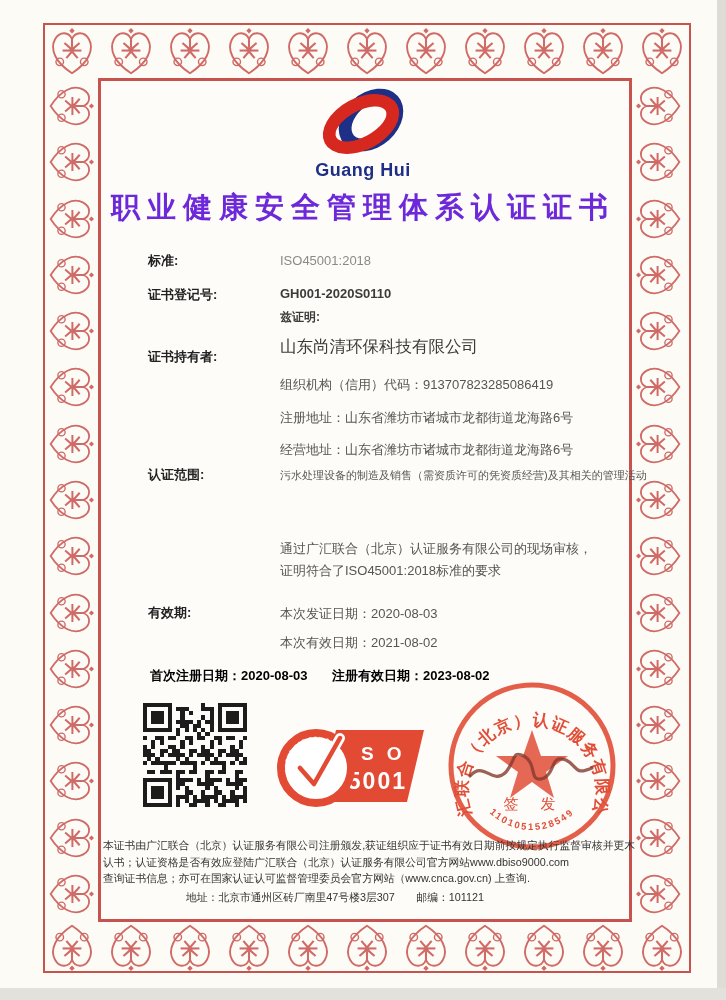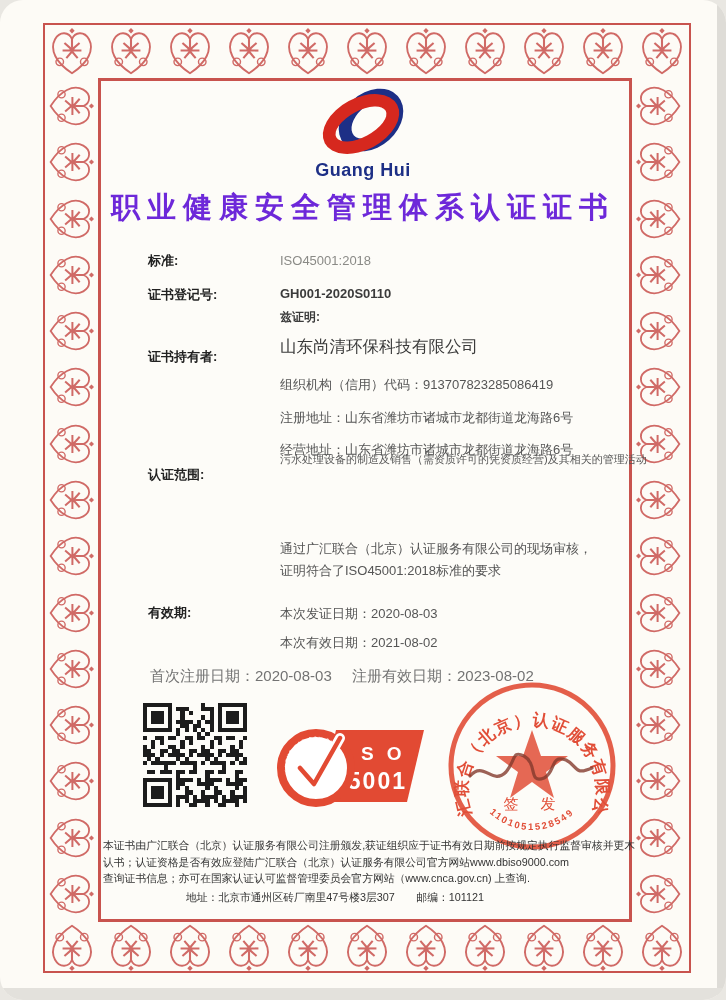--- a/index.html
+++ b/index.html
@@ -1,20 +1,20 @@
 <!DOCTYPE html>
 <html><head>
 <meta charset="utf-8">
 <style>
   * { margin:0; padding:0; box-sizing:border-box; }
   html,body { background:#e9e7e2; }
   body { font-family:"Liberation Sans","DejaVu Sans",sans-serif; }
   .page {
     position:relative; width:726px; height:1000px; margin:0 auto;
-    background:#fdfbf6; overflow:hidden;border-radius:23px;
+    background:#fdfbf6; overflow:hidden;
   }
   .scan-edge-right { position:absolute; right:0; top:0; width:9px; height:100%; background:#dedcd7; }
   .scan-edge-bottom { position:absolute; left:0; bottom:0; width:100%; height:12px; background:#e3e1dc; }
 
   
   .frame-outer {
     position:absolute; left:43px; top:23px; width:648px; height:950px;
     border:2px solid #c8534e;
   }
   .frame-inner {
@@ -47,21 +47,21 @@
   }
 
   
   .fld { position:absolute; white-space:nowrap; }
   .lbl { left:148px; font-size:13px; font-weight:bold; color:#222; }
   .val { left:280px; font-size:13px; color:#555; }
   .val-light { color:#8a8a86; }
   .val-bold { font-weight:bold; color:#3b3b3b; }
   .holder-name { font-size:16.5px; color:#3a3a3a; }
   .scope-val { font-size:11px; }
-  .datebold { font-size:15px; font-weight:normal; color:#737373; }
+  .datebold { font-size:13px; font-weight:bold; color:#000000; }
 
   
   .qr-box { position:absolute; left:143px; top:703px; width:104px; height:104px; }
   .iso-badge { position:absolute; left:274px; top:716px; width:152px; height:102px; }
   .seal { position:absolute; left:446px; top:680px; width:172px; height:172px; mix-blend-mode:multiply; opacity:0.95; }
 
   
   .footer-para { position:absolute; left:103px; top:837px; width:534px; font-size:10.8px; color:#333; line-height:16.5px; }
   .footer-addr { position:absolute; left:100px; top:891px; width:470px; text-align:center; font-size:10.8px; color:#333; }
 </style>
@@ -1034,31 +1034,31 @@
   <div class="fld val val-bold" style="top:309px; font-size:12px;">兹证明:</div>
 
   <div class="fld lbl" style="top:348px;">证书持有者:</div>
   <div class="fld val holder-name" style="top:336px;text-align:right;">山东尚清环保科技有限公司</div>
 
   <div class="fld val" style="top:376px;">组织机构（信用）代码：913707823285086419</div>
   <div class="fld val" style="top:409px;">注册地址：山东省潍坊市诸城市龙都街道龙海路6号</div>
   <div class="fld val" style="top:441px;">经营地址：山东省潍坊市诸城市龙都街道龙海路6号</div>
 
   <div class="fld lbl" style="top:466px;">认证范围:</div>
-  <div class="fld val scope-val" style="top:452px;">污水处理设备的制造及销售（需资质许可的凭资质经营)及其相关的管理活动</div>
+  <div class="fld val scope-val" style="top:468px;">污水处理设备的制造及销售（需资质许可的凭资质经营)及其相关的管理活动</div>
 
   <div class="fld val" style="top:540px;">通过广汇联合（北京）认证服务有限公司的现场审核，</div>
   <div class="fld val" style="top:562px;">证明符合了ISO45001:2018标准的要求</div>
 
   <div class="fld lbl" style="top:604px;">有效期:</div>
   <div class="fld val" style="top:605px;">本次发证日期：2020-08-03</div>
   <div class="fld val" style="top:634px;">本次有效日期：2021-08-02</div>
 
   <div class="fld datebold" style="left:150px; top:667px;">首次注册日期：2020-08-03</div>
-  <div class="fld datebold" style="left:352px; top:667px;">注册有效日期：2023-08-02</div>
+  <div class="fld datebold" style="left:332px; top:667px;">注册有效日期：2023-08-02</div>
 
   <div class="qr-box">
     <svg id="qr-svg" viewBox="0 0 25 25" width="104" height="104" shape-rendering="crispEdges">
         <rect x="0" y="0" width="1" height="1" fill="#1c1c1c"></rect>
         <rect x="1" y="0" width="1" height="1" fill="#1c1c1c"></rect>
         <rect x="2" y="0" width="1" height="1" fill="#1c1c1c"></rect>
         <rect x="3" y="0" width="1" height="1" fill="#1c1c1c"></rect>
         <rect x="4" y="0" width="1" height="1" fill="#1c1c1c"></rect>
         <rect x="5" y="0" width="1" height="1" fill="#1c1c1c"></rect>
         <rect x="6" y="0" width="1" height="1" fill="#1c1c1c"></rect>

